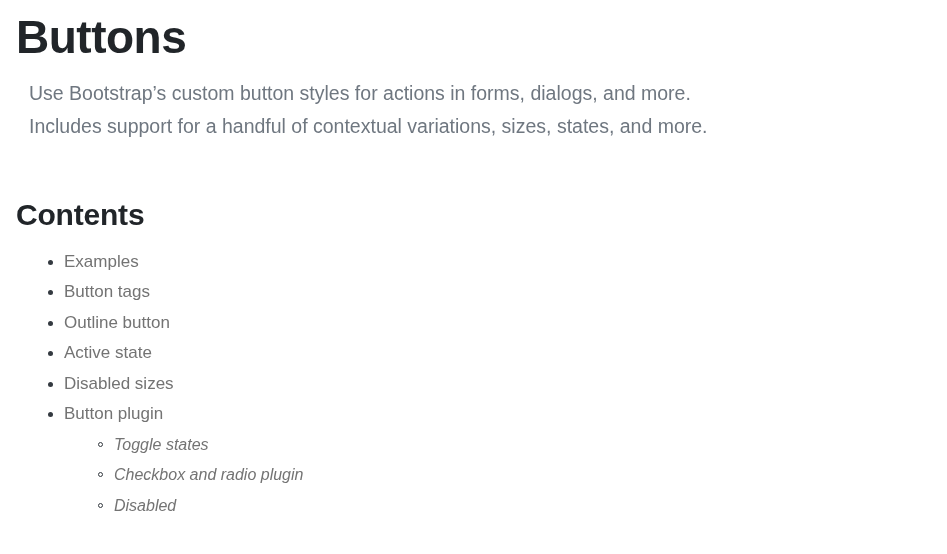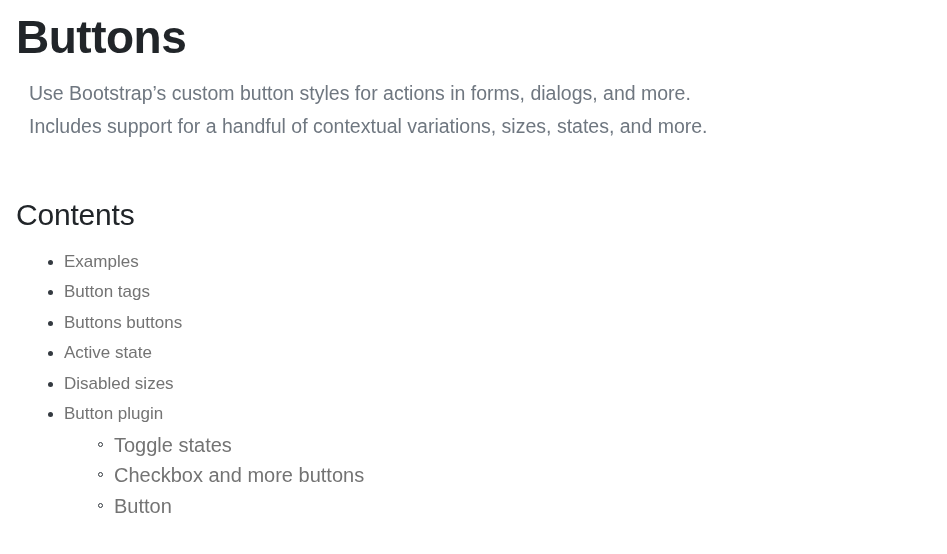--- a/index.html
+++ b/index.html
@@ -40,21 +40,21 @@
     font-weight: 400;
     color: #6f7780;
     margin: 14px 0 0 13px;
     max-width: 918px;
   }
 
   
   .contents-heading {
     font-size: 30px;
     line-height: 1.2;
-    font-weight: 400;
+    font-weight: 700;
     color: #212529;
     letter-spacing: -0.2px;
     margin: 54px 0 0 0;
   }
 
   
   ul.toc {
     list-style: none;
     margin: 14px 0 0 0;
     padding: 0 0 0 32px;
@@ -77,24 +77,25 @@
     background: #343a40;
   }
 
   ul.toc-sub {
     list-style: none;
     margin: 0;
     padding: 0 0 0 34px;
   }
   ul.toc-sub > li {
     position: relative;
-    font-size: 20px;
+    font-size: 16px;
     line-height: 30.5px;
     color: #212529;
     padding-left: 16px;
+    font-style: italic;
   }
   ul.toc-sub > li::before {
     content: "";
     position: absolute;
     left: 0;
     top: 12px;
     width: 5px;
     height: 5px;
     border-radius: 50%;
     border: 1px solid #343a40;
@@ -122,43 +123,43 @@
 
     <li>
       <a class="toc-link" href="#">Examples</a>
     </li>
 
     <li>
       <a class="toc-link" href="#">Button tags</a>
     </li>
 
     <li>
-      <a class="toc-link" href="#">Buttons buttons</a>
+      <a class="toc-link" href="#">Outline button</a>
     </li>
 
 
     <li>
       <a class="toc-link" href="#">Active state</a>
     </li>
 
     <li>
       <a class="toc-link" href="#">Disabled sizes</a>
     </li>
 
     <li>
       <a class="toc-link" href="#">Button plugin</a>
 
       <ul class="toc-sub">
         <li>
           <a class="toc-link" href="#">Toggle states</a>
         </li>
         <li>
-          <a class="toc-link" href="#">Checkbox and more buttons</a>
+          <a class="toc-link" href="#">Checkbox and radio plugin</a>
         </li>
         <li>
-          <a class="toc-link" href="#">Button</a>
+          <a class="toc-link" href="#">Disabled</a>
         </li>
       </ul>
     </li>
 
   </ul>
 
 </div>
 
 </body></html>

